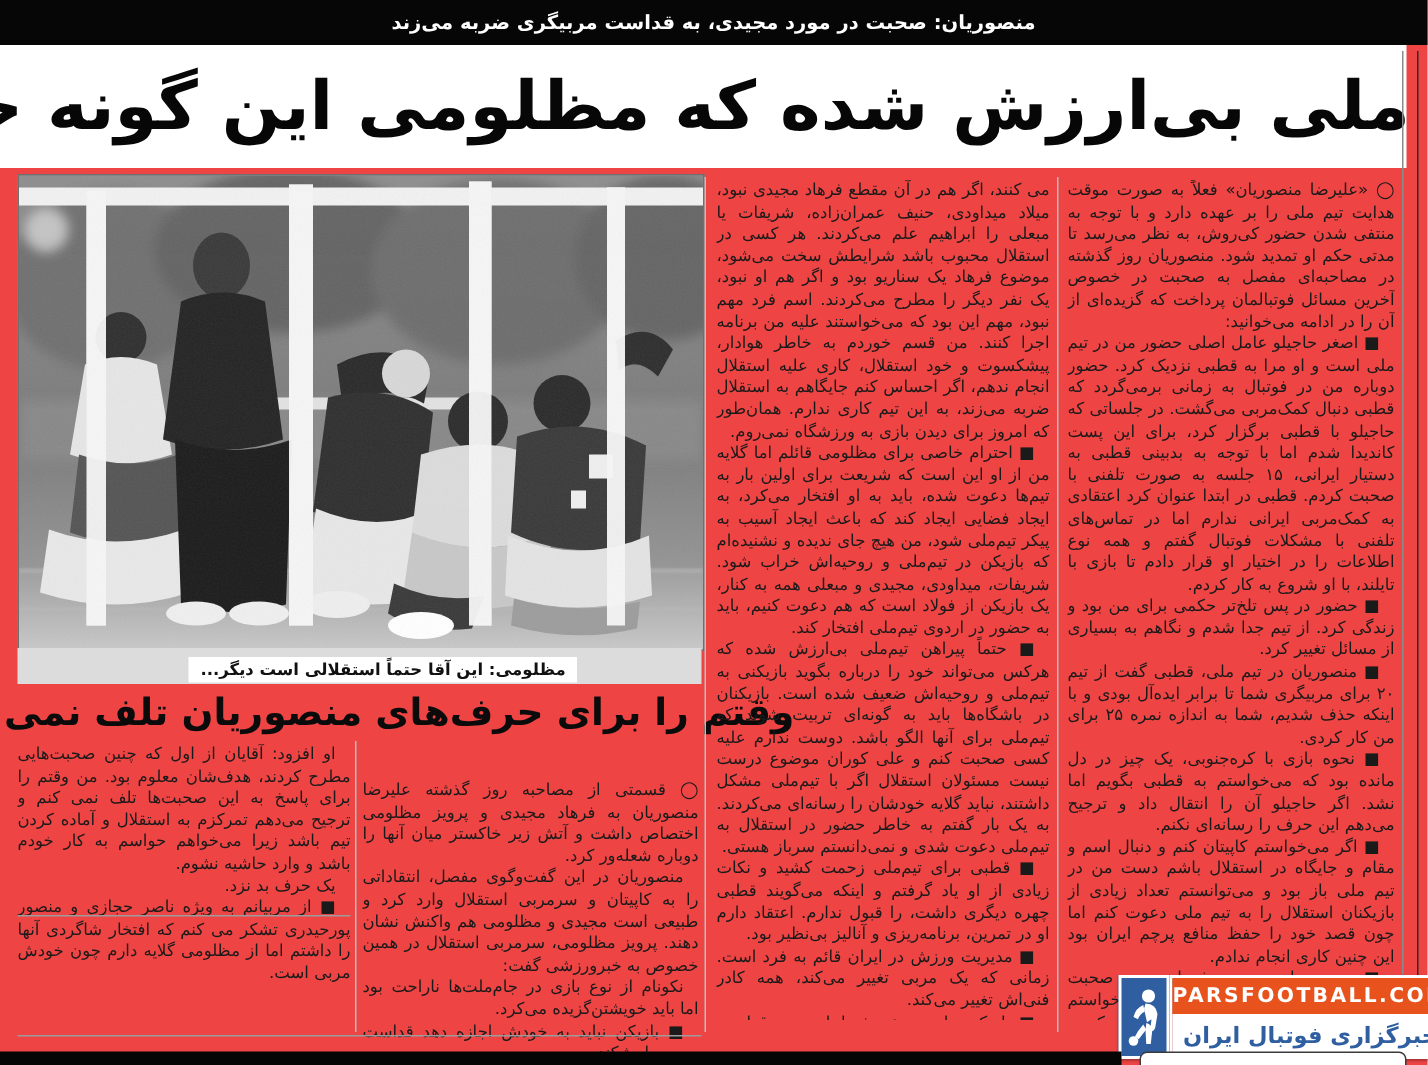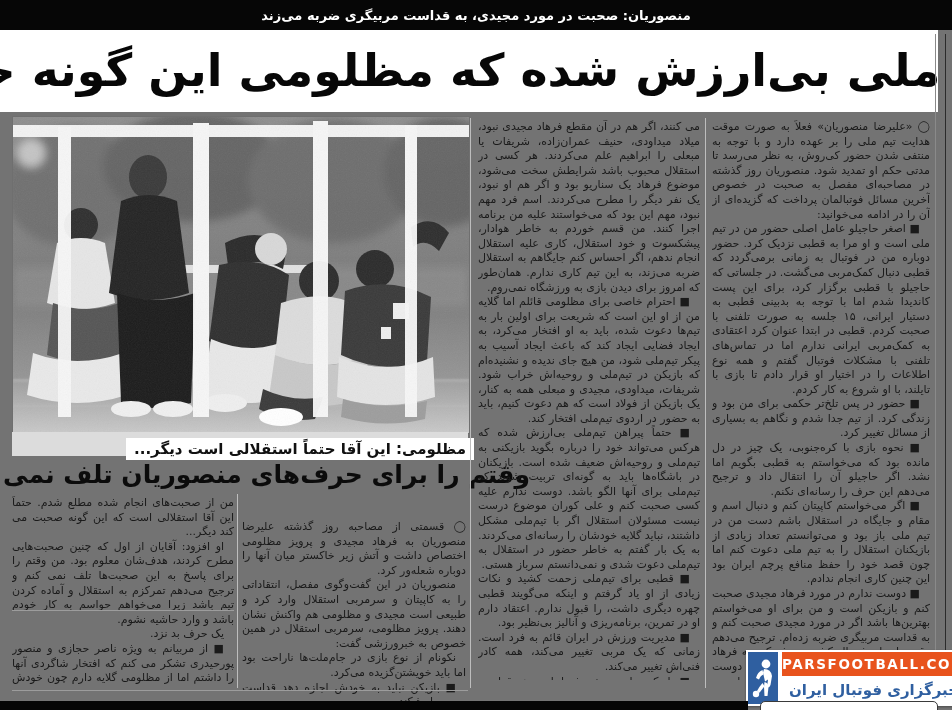--- a/index.html
+++ b/index.html
@@ -6,21 +6,21 @@
   html,body{margin:0;padding:0;}
   body{
     width:952px;height:710px;
     background:#ffffff;
     font-family:"DejaVu Sans","Liberation Sans",sans-serif;
     overflow:hidden;
     position:relative;
   }
   .page{
     position:absolute;inset:0;
-    background:#737373;
+    background:#ef4444;
   }
 
   
   .right-rule{
     position:absolute;top:34px;right:6px;width:1px;height:668px;
     background:#2b2b2b;
   }
   .right-rule2{
     position:absolute;top:34px;right:16px;width:1px;height:668px;
     background:#8a8a8a;
@@ -64,21 +64,21 @@
     overflow:hidden;
     background:#9a9a9a;
   }
   .photo svg{display:block;width:100%;height:100%;}
 
   
   .kicker{
     position:absolute;left:126px;top:438px;
     background:#ffffff;
     padding:2px 8px;
-    font-size:15px;font-weight:700;color:#111;
+    font-size:11px;font-weight:700;color:#111;
     direction:rtl;white-space:nowrap;
     border:0;
   }
   .kicker-band{
     position:absolute;left:12px;top:432px;width:456px;height:24px;
     background:#dcdcdc;
   }
 
   
   .sub-headline{
@@ -268,20 +268,21 @@
   <div class="kicker">مظلومی: این آقا حتماً استقلالی است دیگر...</div>
 
   <div class="sub-headline">
     <span>وقتم را برای حرف‌های منصوریان تلف نمی کنم</span>
   </div>
 
   <div class="col" style="left:712px;top:120px;width:218px;height:560px;">
     <p class="lead">◯ «علیرضا منصوریان» فعلاً به صورت موقت هدایت تیم ملی را بر عهده دارد و با توجه به منتفی شدن حضور کی‌روش، به نظر می‌رسد تا مدتی حکم او تمدید شود. منصوریان روز گذشته در مصاحبه‌ای مفصل به صحبت در خصوص آخرین مسائل فوتبالمان پرداخت که گزیده‌ای از آن را در ادامه می‌خوانید:</p>
     <p>■ اصغر حاجیلو عامل اصلی حضور من در تیم ملی است و او مرا به قطبی نزدیک کرد. حضور دوباره من در فوتبال به زمانی برمی‌گردد که قطبی دنبال کمک‌مربی می‌گشت. در جلساتی که حاجیلو با قطبی برگزار کرد، برای این پست کاندیدا شدم اما با توجه به بدبینی قطبی به دستیار ایرانی، ۱۵ جلسه به صورت تلفنی با صحبت کردم. قطبی در ابتدا عنوان کرد اعتقادی به کمک‌مربی ایرانی ندارم اما در تماس‌های تلفنی با مشکلات فوتبال گفتم و همه نوع اطلاعات را در اختیار او قرار دادم تا بازی با تایلند، با او شروع به کار کردم.</p>
     <p>■ حضور در پس تلخ‌تر حکمی برای من بود و زندگی کرد. از تیم جدا شدم و نگاهم به بسیاری از مسائل تغییر کرد.</p>
+    <p>■ منصوریان در تیم ملی، قطبی گفت از تیم ۲۰ برای مربیگری شما تا برابر ایده‌آل بودی و با اینکه حذف شدیم، شما به اندازه نمره ۲۵ برای من کار کردی.</p>
     <p>■ نحوه بازی با کره‌جنوبی، یک چیز در دل مانده بود که می‌خواستم به قطبی بگویم اما نشد. اگر حاجیلو آن را انتقال داد و ترجیح می‌دهم این حرف را رسانه‌ای نکنم.</p>
     <p>■ اگر می‌خواستم کاپیتان کنم و دنبال اسم و مقام و جایگاه در استقلال باشم دست من در تیم ملی باز بود و می‌توانستم تعداد زیادی از بازیکنان استقلال را به تیم ملی دعوت کنم اما چون قصد خود را حفظ منافع پرچم ایران بود این چنین کاری انجام ندادم.</p>
     <p>■ دوست ندارم در مورد فرهاد مجیدی صحبت کنم و بازیکن است و من برای او می‌خواستم بهترین‌ها باشد اگر در مورد مجیدی صحبت کنم و به قداست مربیگری ضربه زده‌ام. ترجیح می‌دهم وقتم را برای فوتبال کشور صرف کنم نه فرهاد مجیدی. برای او آرزوی موفقیت دارم و دوست ندارم حالا که استقلال دچار مشکل شده راجع به این مسائل صحبت کنم.</p>
     <p>■ هر حرفی که امروز می‌زنم درست است</p>
   </div>
 
   <div class="col" style="left:478px;top:120px;width:222px;height:560px;">
     <p class="lead">می کنند، اگر هم در آن مقطع فرهاد مجیدی نبود، میلاد میداودی، حنیف عمران‌زاده، شریفات یا مبعلی را ابراهیم علم می‌کردند. هر کسی در استقلال محبوب باشد شرایطش سخت می‌شود، موضوع فرهاد یک سناریو بود و اگر هم او نبود، یک نفر دیگر را مطرح می‌کردند. اسم فرد مهم نبود، مهم این بود که می‌خواستند علیه من برنامه اجرا کنند. من قسم خوردم به خاطر هوادار، پیشکسوت و خود استقلال، کاری علیه استقلال انجام ندهم، اگر احساس کنم جایگاهم به استقلال ضربه می‌زند، به این تیم کاری ندارم. همان‌طور که امروز برای دیدن بازی به ورزشگاه نمی‌روم.</p>
     <p>■ احترام خاصی برای مظلومی قائلم اما گلایه من از او این است که شریعت برای اولین بار به تیم‌ها دعوت شده، باید به او افتخار می‌کرد، به ایجاد فضایی ایجاد کند که باعث ایجاد آسیب به پیکر تیم‌ملی شود، من هیچ جای ندیده و نشنیده‌ام که بازیکن در تیم‌ملی و روحیه‌اش خراب شود. شریفات، میداودی، مجیدی و مبعلی همه به کنار، یک بازیکن از فولاد است که هم دعوت کنیم، باید به حضور در اردوی تیم‌ملی افتخار کند.</p>
     <p>■ حتماً پیراهن تیم‌ملی بی‌ارزش شده که هرکس می‌تواند خود را درباره بگوید بازیکنی به تیم‌ملی و روحیه‌اش ضعیف شده است. بازیکنان در باشگاه‌ها باید به گونه‌ای تربیت شوند که تیم‌ملی برای آنها الگو باشد. دوست ندارم علیه کسی صحبت کنم و علی کوران موضوع درست نیست مسئولان استقلال اگر با تیم‌ملی مشکل داشتند، نباید گلایه خودشان را رسانه‌ای می‌کردند. به یک بار گفتم به خاطر حضور در استقلال به تیم‌ملی دعوت شدی و نمی‌دانستم سرباز هستی.</p>
@@ -291,21 +292,20 @@
   </div>
 
   <div class="col" style="left:242px;top:520px;width:224px;height:192px;">
     <p class="lead">◯ قسمتی از مصاحبه روز گذشته علیرضا منصوریان به فرهاد مجیدی و پرویز مظلومی اختصاص داشت و آتش زیر خاکستر میان آنها را دوباره شعله‌ور کرد.</p>
     <p>منصوریان در این گفت‌وگوی مفصل، انتقاداتی را به کاپیتان و سرمربی استقلال وارد کرد و طبیعی است مجیدی و مظلومی هم واکنش نشان دهند. پرویز مظلومی، سرمربی استقلال در همین خصوص به خبرورزشی گفت:</p>
     <p>نکونام از نوع بازی در جام‌ملت‌ها ناراحت بود اما باید خویشتن‌گزیده می‌کرد.</p>
     <p>■ بازیکن نباید به خودش اجازه دهد قداست مربی را بشکند</p>
   </div>
 
   <div class="col" style="left:12px;top:496px;width:222px;height:192px;">
-    <p class="lead">من از صحبت‌های انجام شده مطلع شدم. حتماً این آقا استقلالی است که این گونه صحبت می کند دیگر...</p>
     <p>او افزود: آقایان از اول که چنین صحبت‌هایی مطرح کردند، هدف‌شان معلوم بود. من وقتم را برای پاسخ به این صحبت‌ها تلف نمی کنم و ترجیح می‌دهم تمرکزم به استقلال و آماده کردن تیم باشد زیرا می‌خواهم حواسم به کار خودم باشد و وارد حاشیه نشوم.</p>
     <p>یک حرف بد نزد.</p>
     <p>■ از مربیانم به ویژه ناصر حجازی و منصور پورحیدری تشکر می کنم که افتخار شاگردی آنها را داشتم اما از مظلومی گلایه دارم چون خودش مربی است.</p>
   </div>
 
   <div class="vrule" style="left:470px;top:118px;height:570px;"></div>
   <div class="vrule" style="left:705px;top:118px;height:570px;"></div>
   <div class="vrule" style="left:237px;top:494px;height:194px;"></div>
   <div class="hrule" style="left:12px;top:610px;width:222px;"></div>
   <div class="hrule" style="left:12px;top:690px;width:456px;"></div>

